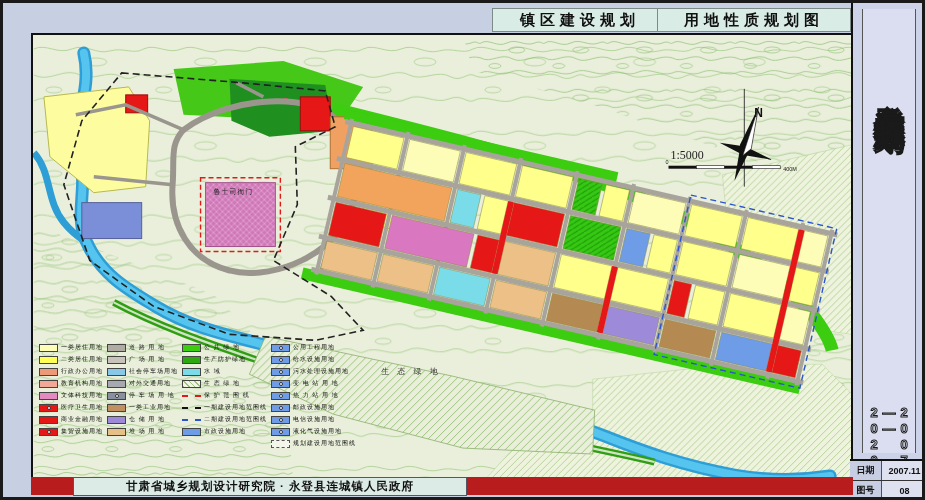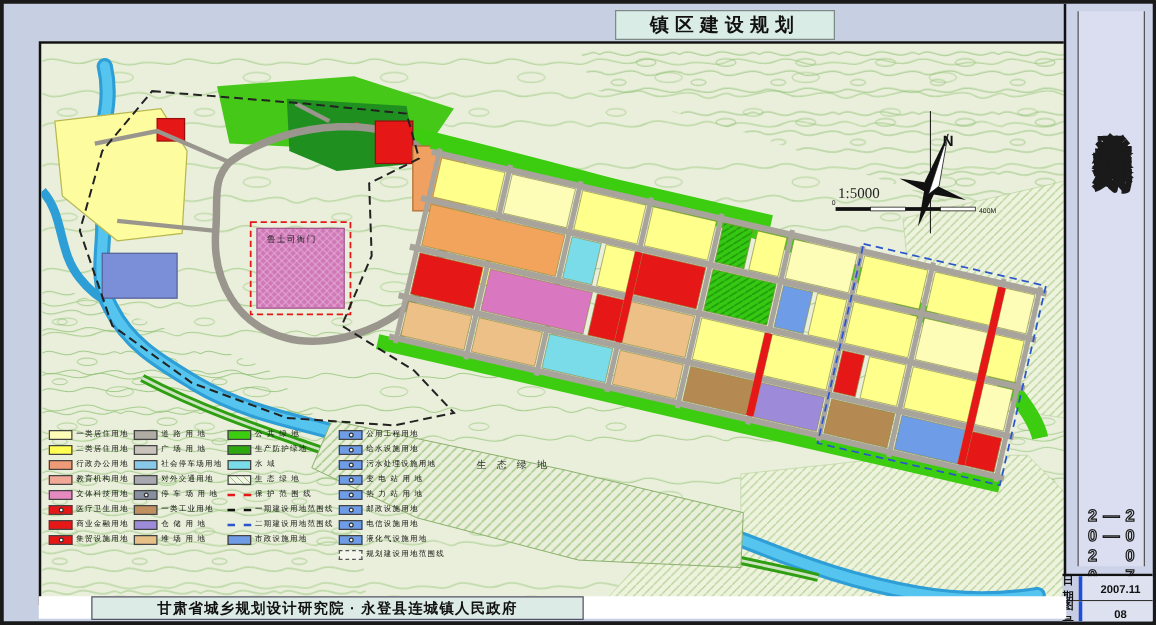--- a/index.html
+++ b/index.html
@@ -30,34 +30,37 @@
   #sidebar-inner{position:absolute;left:9px;top:6px;width:52px;height:444px;background:#dadef0;
                  border-left:1px solid #555;border-right:1px solid #555;}
   .v-text{writing-mode:vertical-rl;text-orientation:upright;}
   #sb-title{position:absolute;left:50%;transform:translateX(-50%);top:72px;font-size:30px;font-weight:bold;
             line-height:1.23;color:#e4e8f4;-webkit-text-stroke:1.3px #1a1a1a;letter-spacing:2px;}
   #sb-years{position:absolute;left:50%;transform:translateX(-50%);top:160px;font-size:13px;font-weight:bold;
             color:#e4e8f4;-webkit-text-stroke:1px #1a1a1a;letter-spacing:1px;}
   #sb-table{position:absolute;left:-3px;bottom:2px;width:77px;border-top:2px solid #111;}
   #sb-table .row{display:flex;height:19px;border-bottom:1px solid #333;}
   #sb-table .cell{display:flex;align-items:center;justify-content:center;font-size:9px;font-weight:bold;color:#111;box-sizing:border-box;}
-  #sb-table .lab{width:16px;background:#c7cde2;border-right:3px solid #1d4ed8;}
+  #sb-table .lab{width:32px;background:#c7cde2;border-right:1px solid #1d4ed8;}
   #sb-table .val{flex:1;background:#dde1f0;}
   
-  #bottom-strip{position:absolute;left:28px;top:474px;width:822px;height:18px;background:#ffffff;}
+  #bottom-strip{position:absolute;left:28px;top:474px;width:822px;height:18px;background:#b91c1c;}
   #credit-box{position:absolute;left:42px;top:0;width:392px;height:17px;background:#dcebe5;border:1px solid #556;
               display:flex;align-items:center;justify-content:center;font-size:11.5px;font-weight:bold;color:#111;letter-spacing:1px;}
 </style>
 </head>
 <body>
 
 <div id="sheet">
 
   <div id="title-left" class="title-box">
     <span>镇区建设规划</span>
+  </div>
+  <div id="title-right" class="title-box">
+    <span>用地性质规划图</span>
   </div>
 
   <div id="map-frame">
     <svg width="820" height="447" viewBox="0 0 820 448">
       <defs>
         <pattern id="ct" width="110" height="84" patternUnits="userSpaceOnUse">
           <path d="M0,14 C12,8 24,20 38,14 C52,8 62,20 76,16 C90,12 100,20 110,14" fill="none" stroke="#a6cd8c" stroke-width="0.8"></path>
           <path d="M0,40 C16,48 30,32 46,40 C60,47 74,34 88,42 C98,47 104,38 110,40" fill="none" stroke="#a6cd8c" stroke-width="0.8"></path>
           <path d="M0,66 C14,58 28,72 44,64 C58,57 72,70 86,64 C98,59 104,68 110,66" fill="none" stroke="#a6cd8c" stroke-width="0.8"></path>
           <ellipse cx="62" cy="27" rx="11" ry="4" fill="none" stroke="#a6cd8c" stroke-width="0.7"></ellipse>

